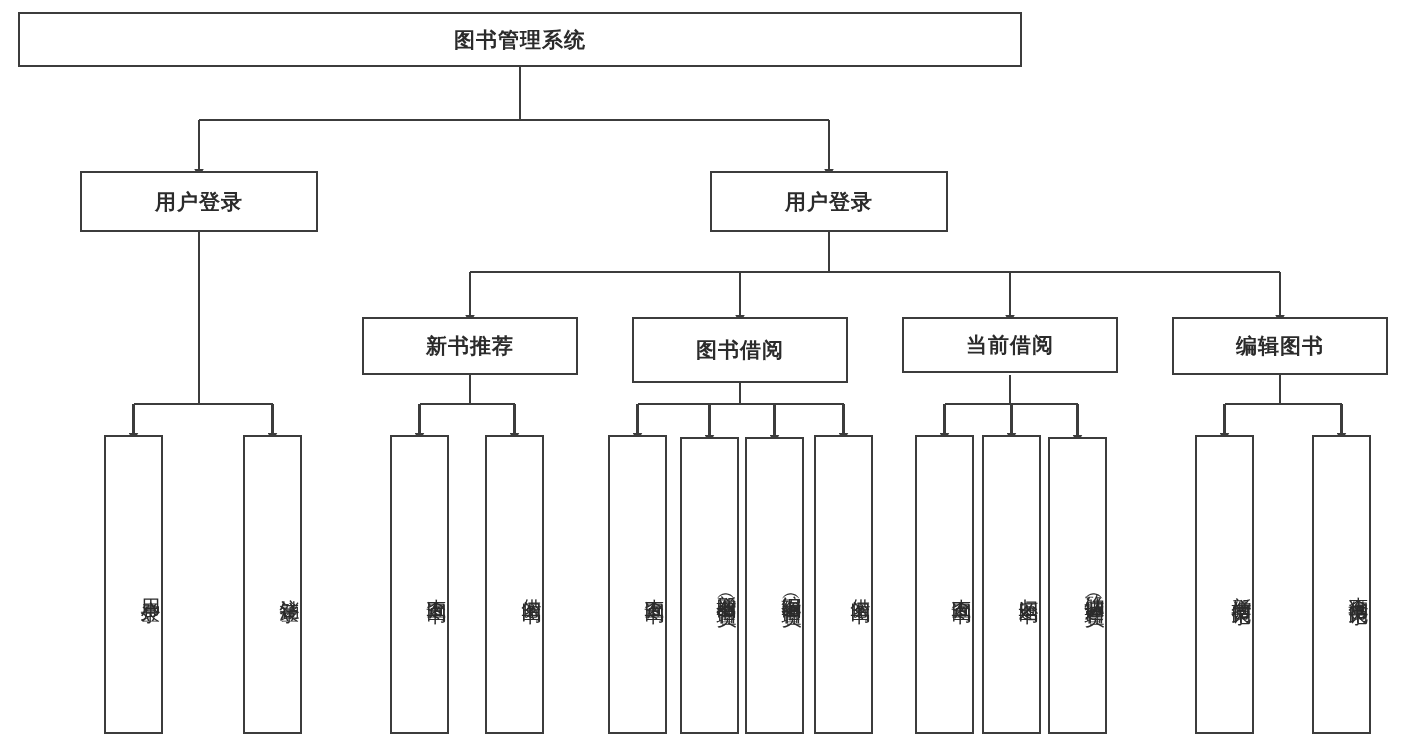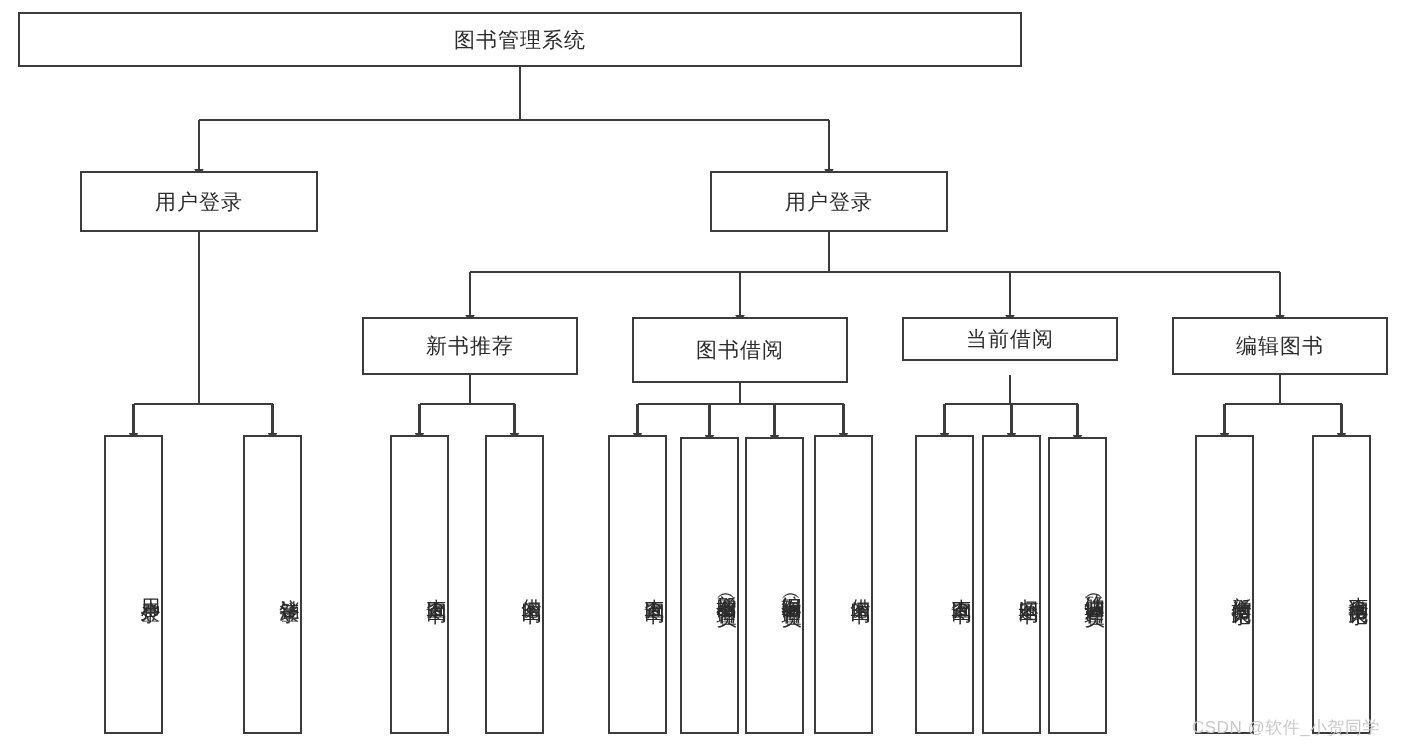--- a/index.html
+++ b/index.html
@@ -17,20 +17,21 @@
     background:#ffffff;
     display:flex;
     align-items:center;
     justify-content:center;
     color:#2b2b2b;
   }
   .node.horizontal{
     writing-mode:horizontal-tb;
     font-size:21px;
     letter-spacing:1px;
+    font-weight:bold;
   }
   .node.vertical{
     writing-mode:vertical-rl;
     text-orientation:upright;
     align-items:flex-start;
     justify-content:center;
     padding-top:4px;
     font-size:20px;
     line-height:1.06;
     letter-spacing:2px;
@@ -99,21 +100,21 @@
       </div>
       <div class="node horizontal" style="left: 710px; top: 171px; width: 238px; height: 61px; border-color: rgb(60, 60, 60); background: rgb(255, 255, 255); color: rgb(43, 43, 43);">
         <span class="node-label">用户登录</span>
       </div>
       <div class="node horizontal" style="left: 362px; top: 317px; width: 216px; height: 58px; border-color: rgb(60, 60, 60); background: rgb(255, 255, 255); color: rgb(43, 43, 43);">
         <span class="node-label">新书推荐</span>
       </div>
       <div class="node horizontal" style="left: 632px; top: 317px; width: 216px; height: 66px; border-color: rgb(60, 60, 60); background: rgb(255, 255, 255); color: rgb(43, 43, 43);">
         <span class="node-label">图书借阅</span>
       </div>
-      <div class="node horizontal" style="left: 902px; top: 317px; width: 216px; height: 44px; border-color: rgb(60, 60, 60); background: rgb(255, 255, 255); color: rgb(43, 43, 43);">
+      <div class="node horizontal" style="left: 902px; top: 317px; width: 216px; height: 56px; border-color: rgb(60, 60, 60); background: rgb(255, 255, 255); color: rgb(43, 43, 43);">
         <span class="node-label">当前借阅</span>
       </div>
       <div class="node horizontal" style="left: 1172px; top: 317px; width: 216px; height: 58px; border-color: rgb(60, 60, 60); background: rgb(255, 255, 255); color: rgb(43, 43, 43);">
         <span class="node-label">编辑图书</span>
       </div>
       <div class="node vertical" style="left: 104px; top: 435px; width: 59px; height: 299px; border-color: rgb(60, 60, 60); background: rgb(255, 255, 255); color: rgb(43, 43, 43);">
         <span class="node-label">用户登录</span>
       </div>
       <div class="node vertical" style="left: 243px; top: 435px; width: 59px; height: 299px; border-color: rgb(60, 60, 60); background: rgb(255, 255, 255); color: rgb(43, 43, 43);">
         <span class="node-label">注销登录</span>
@@ -145,14 +146,13 @@
       <div class="node vertical" style="left: 1048px; top: 437px; width: 59px; height: 297px; border-color: rgb(60, 60, 60); background: rgb(255, 255, 255); color: rgb(43, 43, 43);">
         <span class="node-label">确认归还（管理员）</span>
       </div>
       <div class="node vertical" style="left: 1195px; top: 435px; width: 59px; height: 299px; border-color: rgb(60, 60, 60); background: rgb(255, 255, 255); color: rgb(43, 43, 43);">
         <span class="node-label">新增借阅记录</span>
       </div>
       <div class="node vertical" style="left: 1312px; top: 435px; width: 59px; height: 299px; border-color: rgb(60, 60, 60); background: rgb(255, 255, 255); color: rgb(43, 43, 43);">
         <span class="node-label">查询借阅记录</span>
       </div>
     </div>
-  <div id="watermark" style="left: 1192px; top: 716px; color: rgb(201, 201, 201);">CSDN @软件_小贺同学</div>
 </div>
 
 </body></html>

